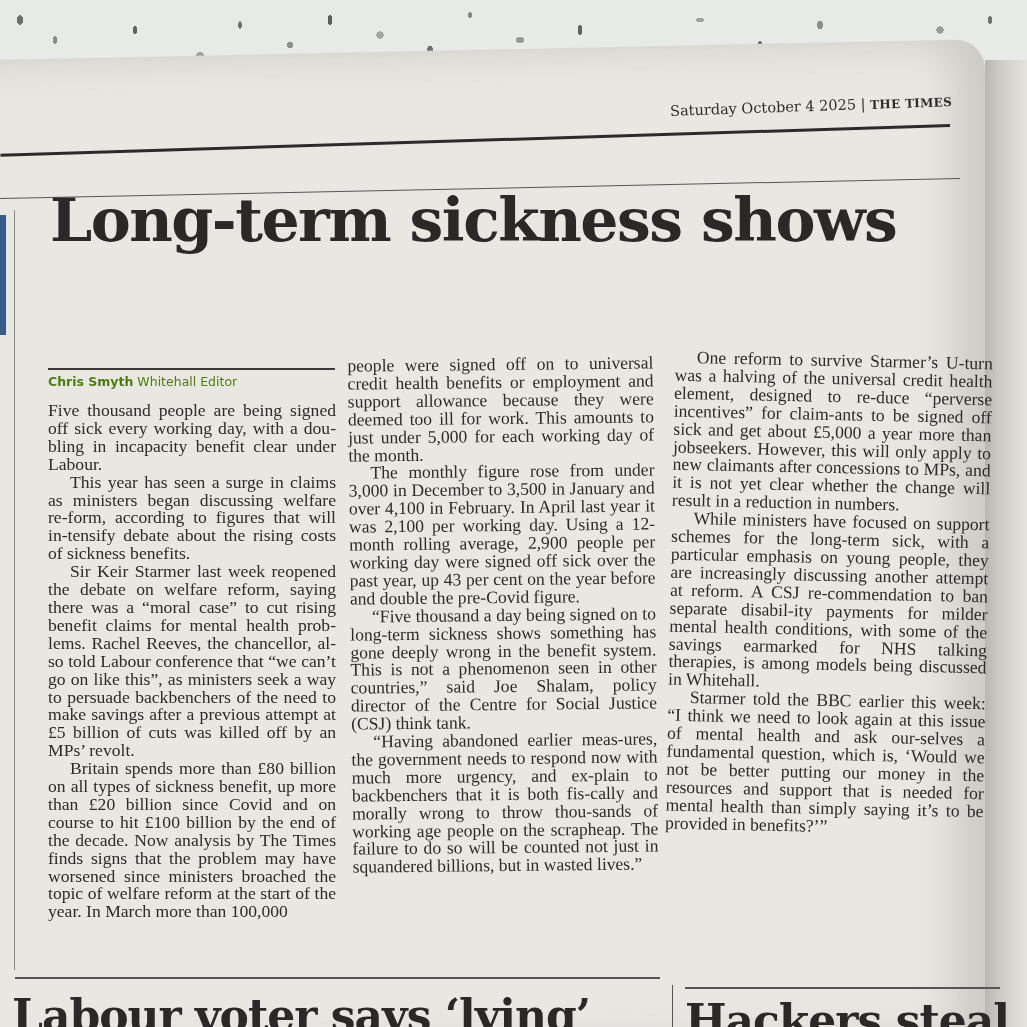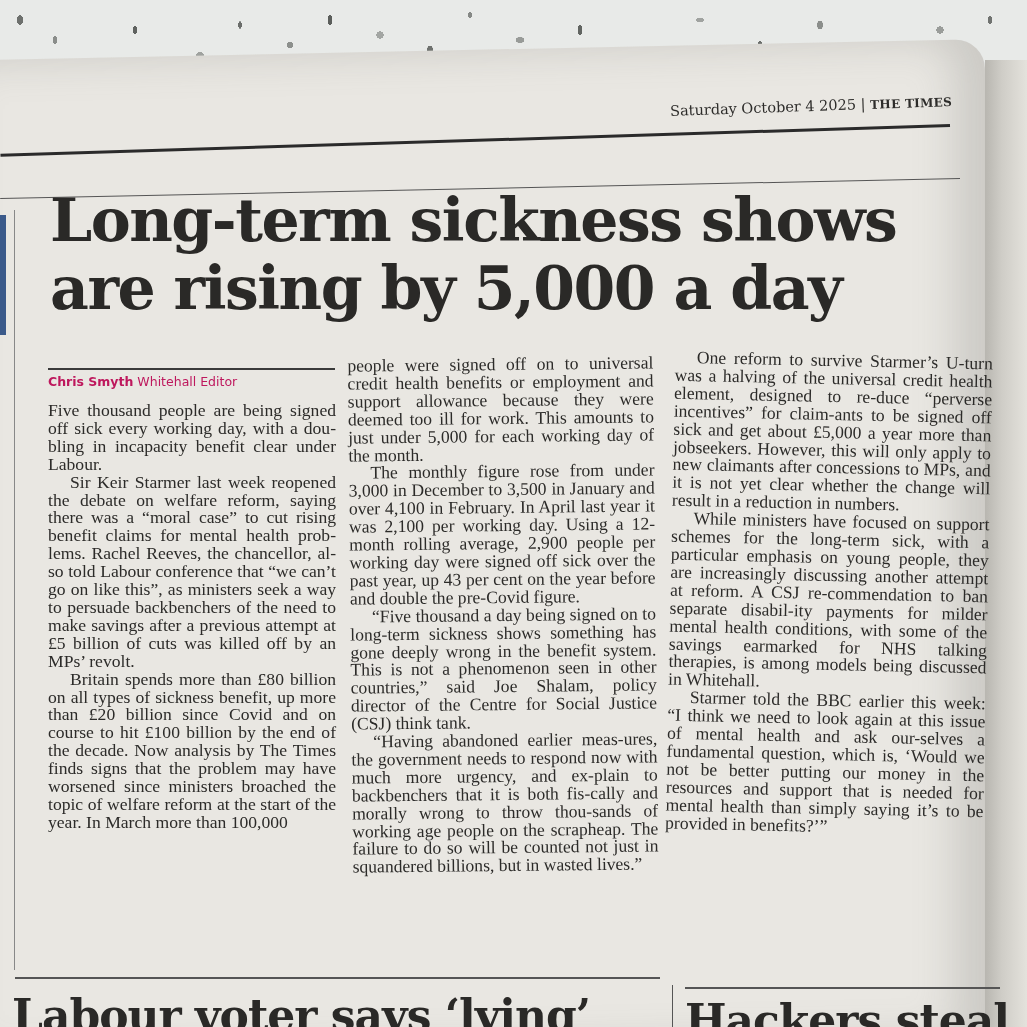--- a/index.html
+++ b/index.html
@@ -70,21 +70,21 @@
   .headline {
     position: absolute; left: 50px; top: 186px; width: 880px;
     font-family: "DejaVu Serif", serif; font-weight: bold;
     font-size: 60px; line-height: 68px; color: #2a2927; letter-spacing: -1.5px;
   }
   .byline-rule {
     position: absolute; left: 48px; top: 368px; width: 287px; height: 2px; background: #3a3a3a;
   }
   .byline {
     position: absolute; left: 48px; top: 374px;
-    font-family: "DejaVu Sans", sans-serif; font-size: 12.5px; color: #be185d;
+    font-family: "DejaVu Sans", sans-serif; font-size: 12.5px; color: #4d7c0f;
   }
   .byline b { font-weight: bold; }
   .col {
     position: absolute; font-family: "Liberation Serif", serif;
     font-size: 17.6px; line-height: 17.9px; color: #2c2b29; text-align: justify;
     hyphens: manual;
   }
   .col p { text-indent: 22px; }
   .col p.first { text-indent: 0; }
   .col1 { left: 48px; top: 402px; width: 288px; }
@@ -120,31 +120,31 @@
   <span>|</span>
   <span class="paper">THE TIMES</span>
 </div>
 <div class="masthead-rule"></div>
 <div class="head-rule"></div>
 <div class="blue-mark"></div>
 <div class="left-frame"></div>
 
 <h1 class="headline">
   <div>Long-term sickness shows</div>
-  <div>are rising by 5,000 a day</div>
 </h1>
 
 <div class="byline-rule"></div>
 <div class="byline">
   <b>Chris Smyth</b>
   <span>Whitehall Editor</span>
 </div>
 
 <div class="col col1">
   <p class="first">Five thousand people are being signed off sick every working day, with a dou-bling in incapacity benefit clear under Labour.</p>
+  <p>This year has seen a surge in claims as ministers began discussing welfare re-form, according to figures that will in-tensify debate about the rising costs of sickness benefits.</p>
   <p>Sir Keir Starmer last week reopened the debate on welfare reform, saying there was a “moral case” to cut rising benefit claims for mental health prob-lems. Rachel Reeves, the chancellor, al-so told Labour conference that “we can’t go on like this”, as ministers seek a way to persuade backbenchers of the need to make savings after a previous attempt at £5 billion of cuts was killed off by an MPs’ revolt.</p>
   <p>Britain spends more than £80 billion on all types of sickness benefit, up more than £20 billion since Covid and on course to hit £100 billion by the end of the decade. Now analysis by The Times finds signs that the problem may have worsened since ministers broached the topic of welfare reform at the start of the year. In March more than 100,000</p>
 </div>
 
 <div class="col col2">
   <p class="first">people were signed off on to universal credit health benefits or employment and support allowance because they were deemed too ill for work. This amounts to just under 5,000 for each working day of the month.</p>
   <p>The monthly figure rose from under 3,000 in December to 3,500 in January and over 4,100 in February. In April last year it was 2,100 per working day. Using a 12-month rolling average, 2,900 people per working day were signed off sick over the past year, up 43 per cent on the year before and double the pre-Covid figure.</p>
   <p>“Five thousand a day being signed on to long-term sickness shows something has gone deeply wrong in the benefit system. This is not a phenomenon seen in other countries,” said Joe Shalam, policy director of the Centre for Social Justice (CSJ) think tank.</p>
   <p>“Having abandoned earlier meas-ures, the government needs to respond now with much more urgency, and ex-plain to backbenchers that it is both fis-cally and morally wrong to throw thou-sands of working age people on the scrapheap. The failure to do so will be counted not just in squandered billions, but in wasted lives.”</p>
 </div>

